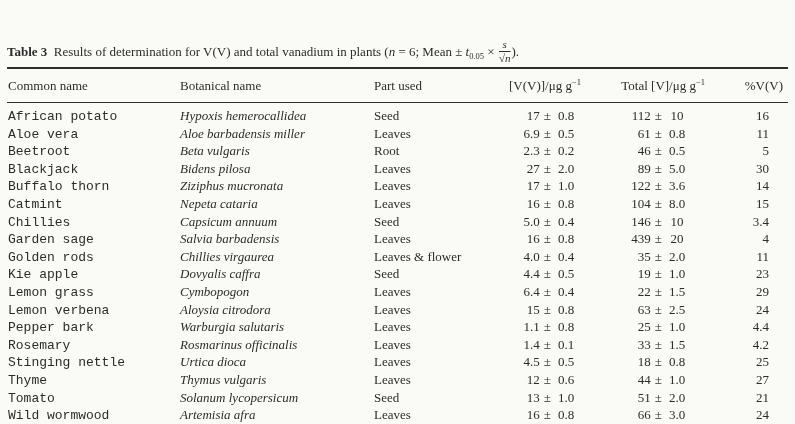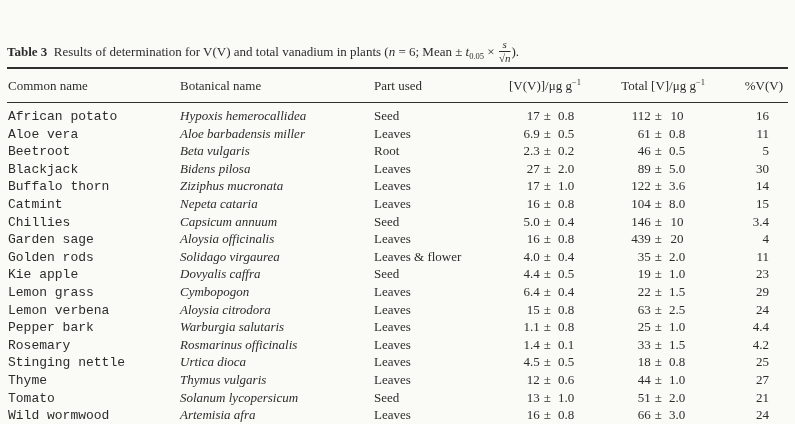--- a/index.html
+++ b/index.html
@@ -169,30 +169,30 @@
     <td class="c-bot">Capsicum annuum</td>
     <td class="c-part">Seed</td>
     <td class="c-num c-vv"><span class="val">5.0</span><span class="pm">±</span><span class="err">0.4</span></td>
     <td class="c-num c-total"><span class="val">146</span><span class="pm">±</span><span class="err">10</span></td>
     <td class="c-pct">3.4</td>
   </tr>
 
 
   <tr>
     <td class="c-common">Garden sage</td>
-    <td class="c-bot">Aloysia officinalis</td>
+    <td class="c-bot">Salvia barbadensis</td>
     <td class="c-part">Leaves</td>
     <td class="c-num c-vv"><span class="val">16</span><span class="pm">±</span><span class="err">0.8</span></td>
     <td class="c-num c-total"><span class="val">439</span><span class="pm">±</span><span class="err">20</span></td>
     <td class="c-pct">4</td>
   </tr>
 
   <tr>
     <td class="c-common">Golden rods</td>
-    <td class="c-bot">Solidago virgaurea</td>
+    <td class="c-bot">Chillies virgaurea</td>
     <td class="c-part">Leaves &amp; flower</td>
     <td class="c-num c-vv"><span class="val">4.0</span><span class="pm">±</span><span class="err">0.4</span></td>
     <td class="c-num c-total"><span class="val">35</span><span class="pm">±</span><span class="err">2.0</span></td>
     <td class="c-pct">11</td>
   </tr>
 
 
   <tr>
     <td class="c-common">Kie apple</td>
     <td class="c-bot">Dovyalis caffra</td>

